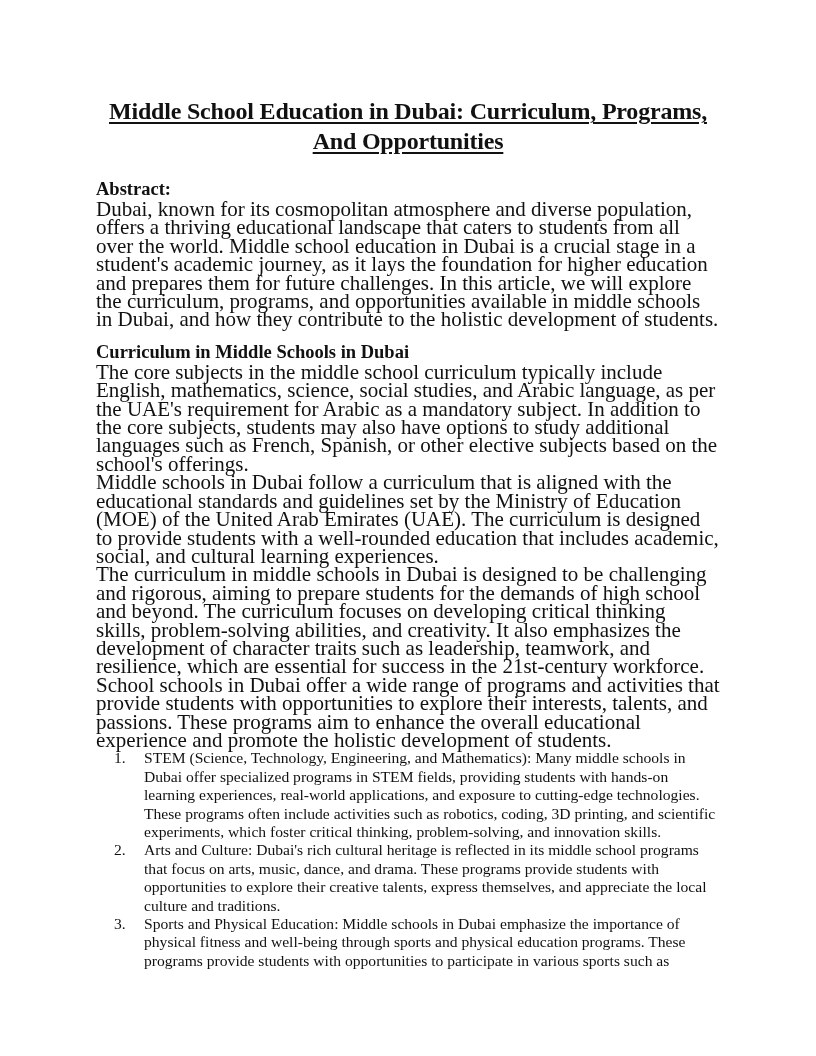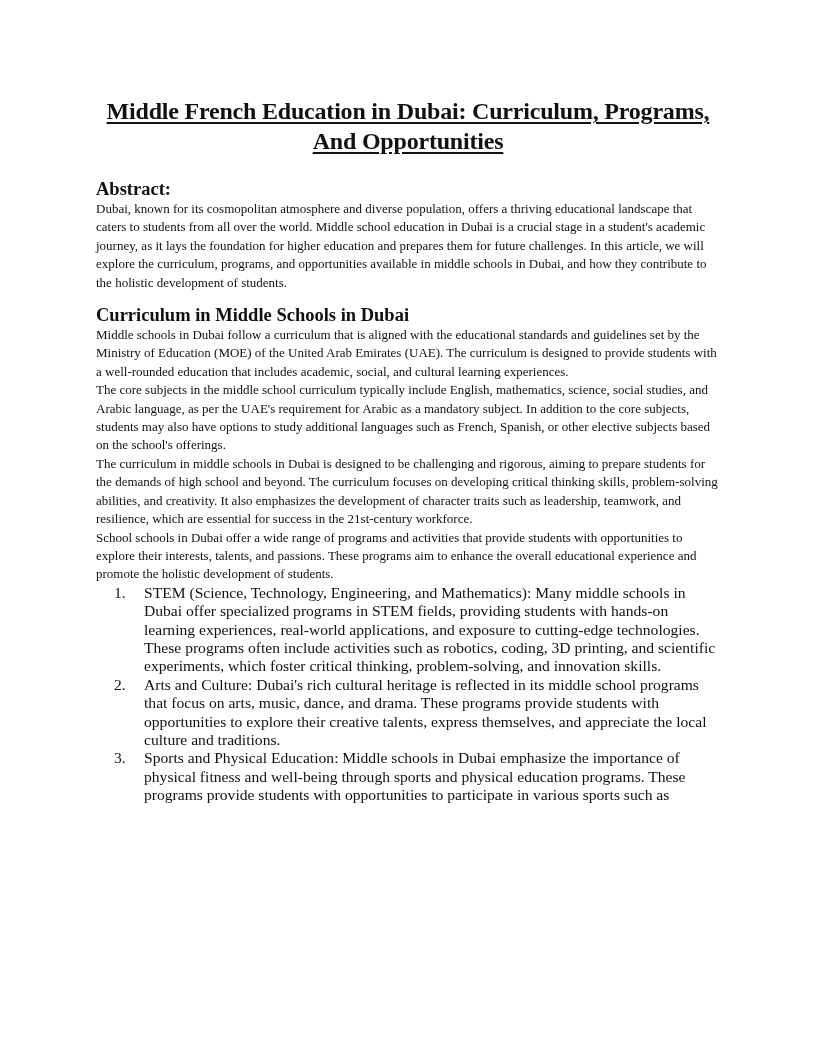--- a/index.html
+++ b/index.html
@@ -14,48 +14,48 @@
       text-decoration: underline; text-decoration-thickness: 2px;
       text-underline-offset: 3px;
       line-height: 30px; margin: 0 0 22px 0; letter-spacing: -0.2px;
     }
     h2 {
       font-size: 18.5px; font-weight: bold; margin: 0; line-height: 22px;
     }
     h2.first { margin-top: 16px; }
     h2.sec { margin-top: 12px; }
     p {
-      font-size: 13px; line-height: 18.4px; margin: 0;
+      font-size: 21px; line-height: 18.4px; margin: 0;
     }
     ol {
       margin: 0; padding: 0; list-style: none;
     }
     ol li {
       position: relative; padding-left: 48px;
       font-size: 15.6px; line-height: 18.4px;
     }
     ol li .num {
       position: absolute; left: 18px; top: 0;
     }
   </style>
 </head>
 <body>
 
 <div class="page">
-  <div class="title">Middle French Education in Dubai: Curriculum, Programs, And Opportunities</div>
+  <div class="title">Middle School Education in Dubai: Curriculum, Programs, And Opportunities</div>
 
   <section>
     <h2 class="first">Abstract:</h2>
     <p>Dubai, known for its cosmopolitan atmosphere and diverse population, offers a thriving educational landscape that caters to students from all over the world. Middle school education in Dubai is a crucial stage in a student's academic journey, as it lays the foundation for higher education and prepares them for future challenges. In this article, we will explore the curriculum, programs, and opportunities available in middle schools in Dubai, and how they contribute to the holistic development of students.</p>
   </section>
 
   <section>
     <h2 class="sec">Curriculum in Middle Schools in Dubai</h2>
+    <p>The core subjects in the middle school curriculum typically include English, mathematics, science, social studies, and Arabic language, as per the UAE's requirement for Arabic as a mandatory subject. In addition to the core subjects, students may also have options to study additional languages such as French, Spanish, or other elective subjects based on the school's offerings.</p>
     <p>Middle schools in Dubai follow a curriculum that is aligned with the educational standards and guidelines set by the Ministry of Education (MOE) of the United Arab Emirates (UAE). The curriculum is designed to provide students with a well-rounded education that includes academic, social, and cultural learning experiences.</p>
-    <p>The core subjects in the middle school curriculum typically include English, mathematics, science, social studies, and Arabic language, as per the UAE's requirement for Arabic as a mandatory subject. In addition to the core subjects, students may also have options to study additional languages such as French, Spanish, or other elective subjects based on the school's offerings.</p>
     <p>The curriculum in middle schools in Dubai is designed to be challenging and rigorous, aiming to prepare students for the demands of high school and beyond. The curriculum focuses on developing critical thinking skills, problem-solving abilities, and creativity. It also emphasizes the development of character traits such as leadership, teamwork, and resilience, which are essential for success in the 21st-century workforce.</p>
   </section>
 
   <section>
     <p>School schools in Dubai offer a wide range of programs and activities that provide students with opportunities to explore their interests, talents, and passions. These programs aim to enhance the overall educational experience and promote the holistic development of students.</p>
     <ol>
       <li>
         <span class="num">1.</span>
         <span>STEM (Science, Technology, Engineering, and Mathematics): Many middle schools in Dubai offer specialized programs in STEM fields, providing students with hands-on learning experiences, real-world applications, and exposure to cutting-edge technologies. These programs often include activities such as robotics, coding, 3D printing, and scientific experiments, which foster critical thinking, problem-solving, and innovation skills.</span>
       </li>

